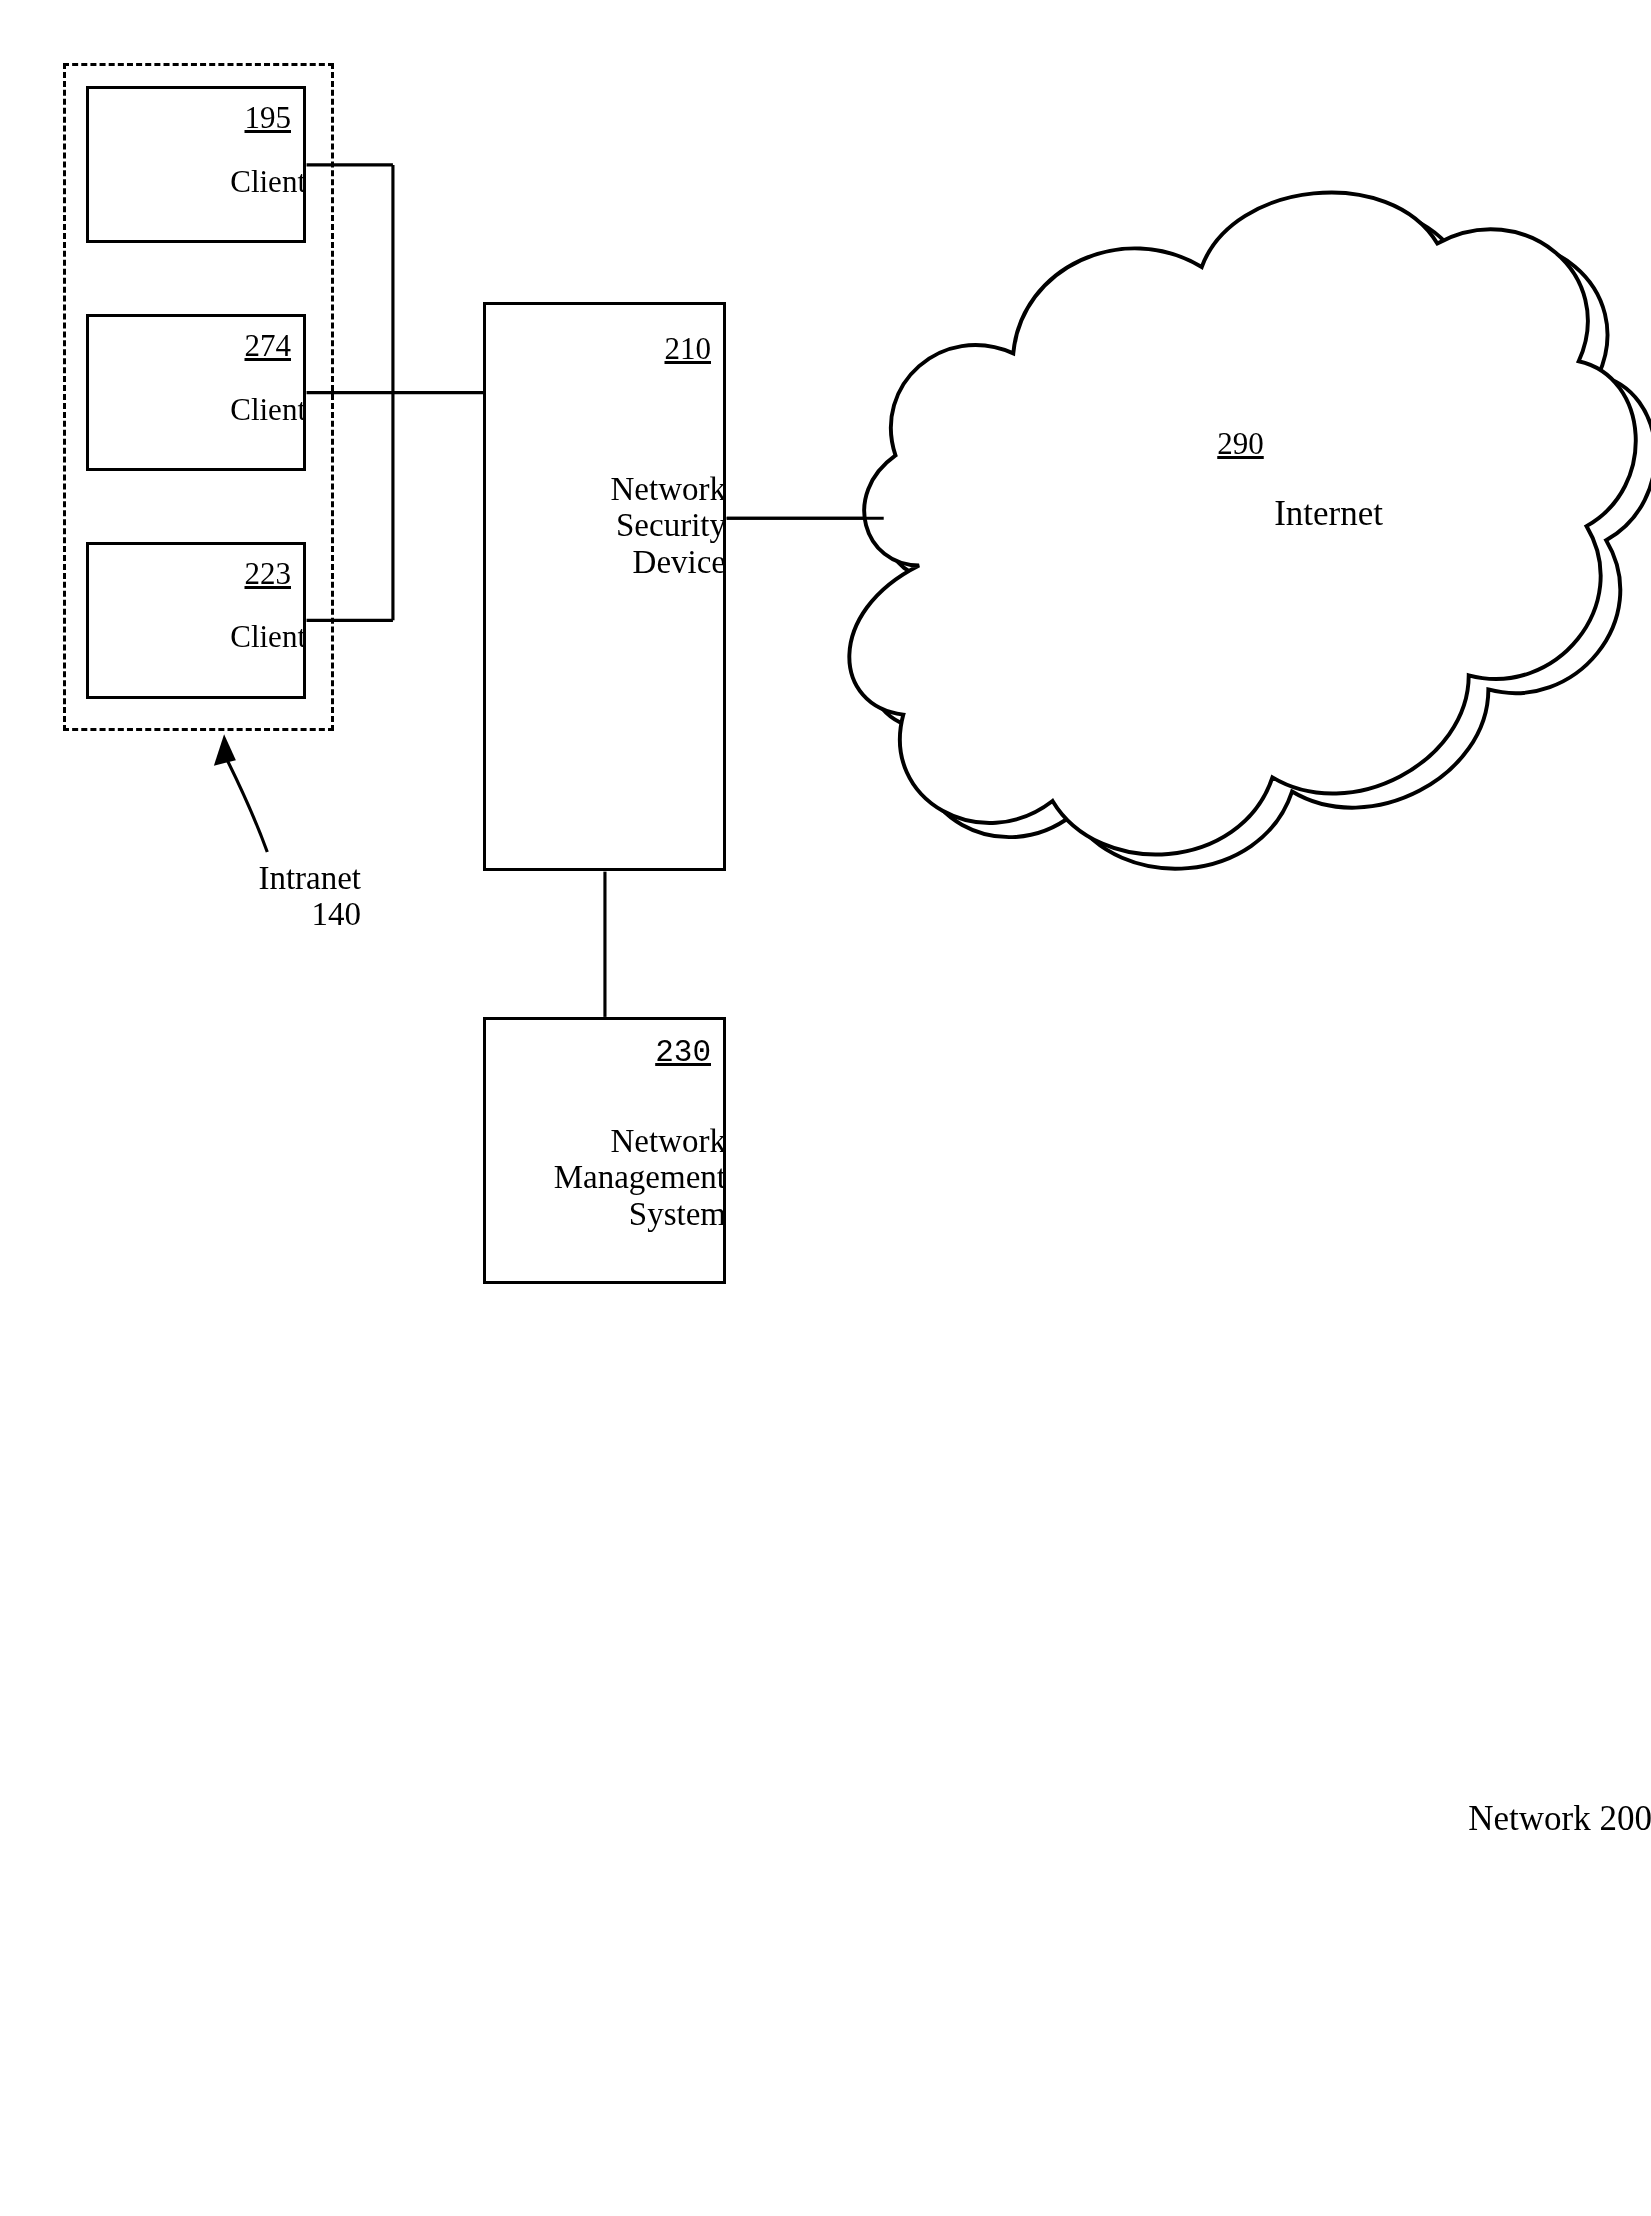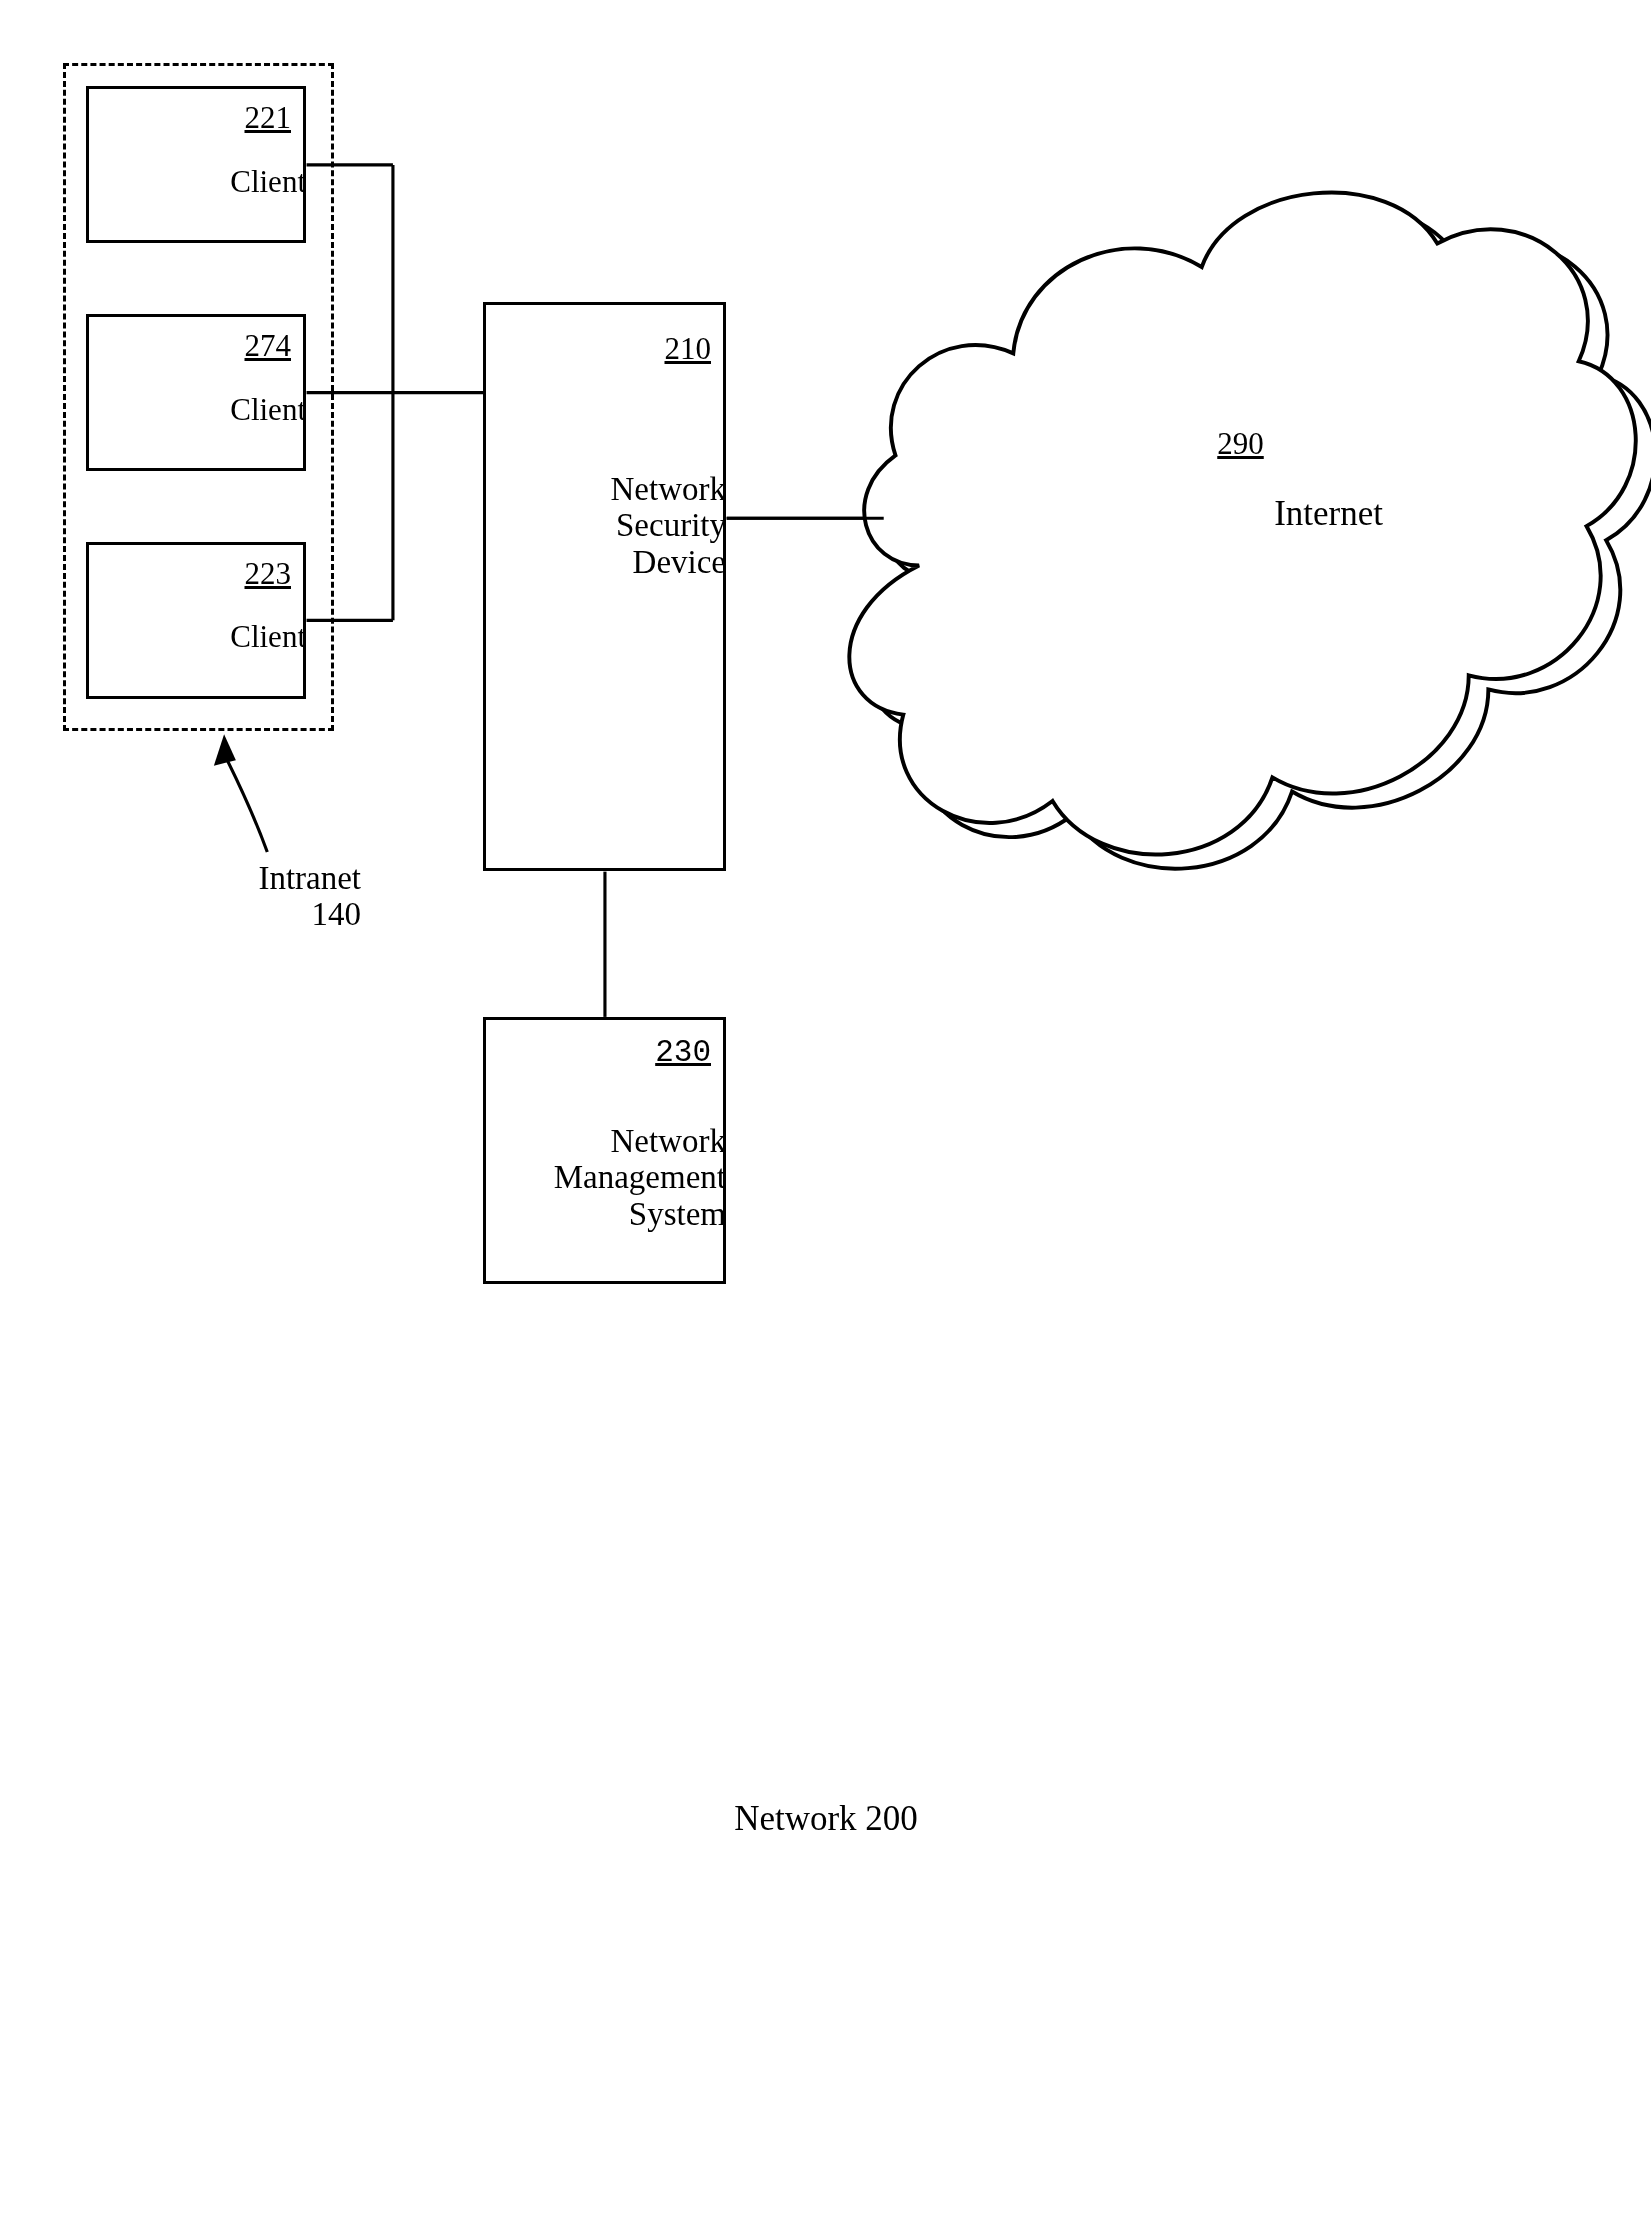--- a/index.html
+++ b/index.html
@@ -34,40 +34,40 @@
   .num {
     position: absolute;
     font-size: 31px;
     text-decoration: underline;
     text-align: right;
     line-height: 1.0;
   }
   .cap {
     position: absolute;
     font-size: 35px;
-    text-align: center;
+    text-align: right;
     width: 100%;
   }
   svg.connectors {
     position: absolute;
     left: 0; top: 0;
     width: 1652px;
     height: 2216px;
     pointer-events: none;
   }
 </style>
 </head>
 <body>
 
 <div class="page">
 
   <div class="dash" style="left:63px; top:63px; width:271px; height:668px;"></div>
 
   <div class="box" style="left:86px; top:86px; width:220px; height:157px;"></div>
-  <div class="num" style="left:236px; top:102px; width:55px;">221</div>
+  <div class="num" style="left:236px; top:102px; width:55px;">195</div>
   <div class="lbl" style="left:86px; top:165px; width:220px;">Client</div>
 
   <div class="box" style="left:86px; top:314px; width:220px; height:157px;"></div>
   <div class="num" style="left:236px; top:330px; width:55px;">274</div>
   <div class="lbl" style="left:86px; top:393px; width:220px;">Client</div>
 
   <div class="box" style="left:86px; top:542px; width:220px; height:157px;"></div>
   <div class="num" style="left:236px; top:558px; width:55px;">223</div>
   <div class="lbl" style="left:86px; top:620px; width:220px;">Client</div>
 

